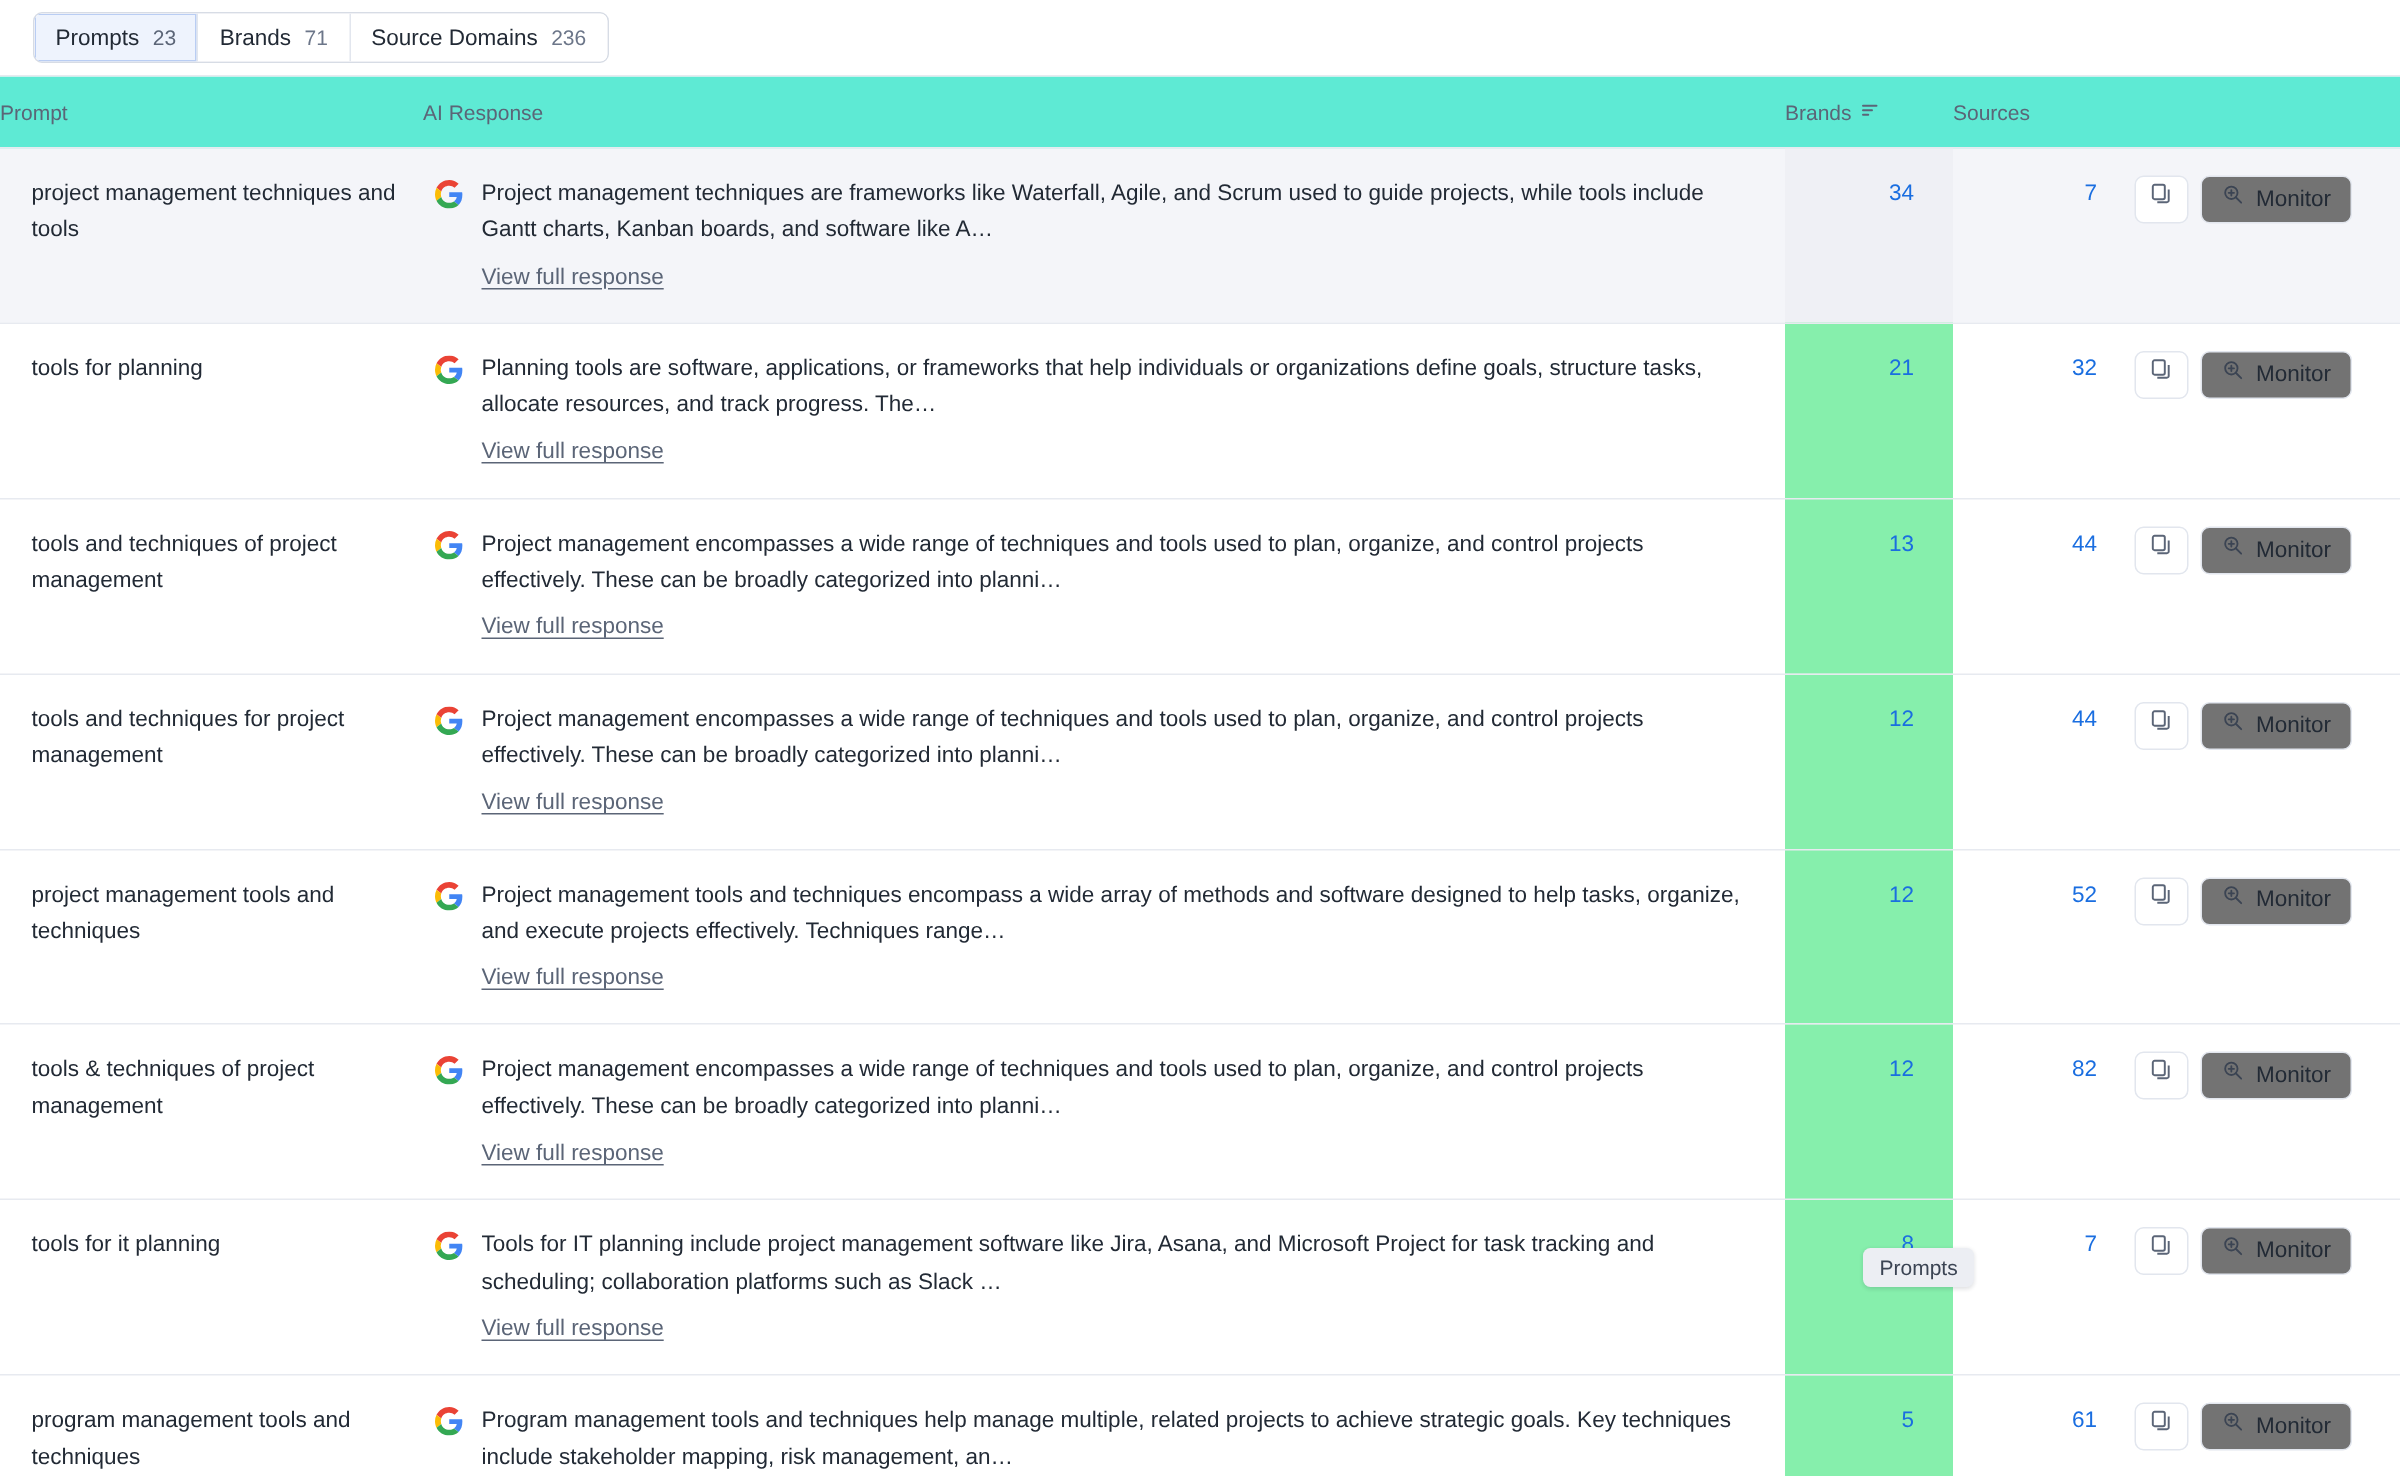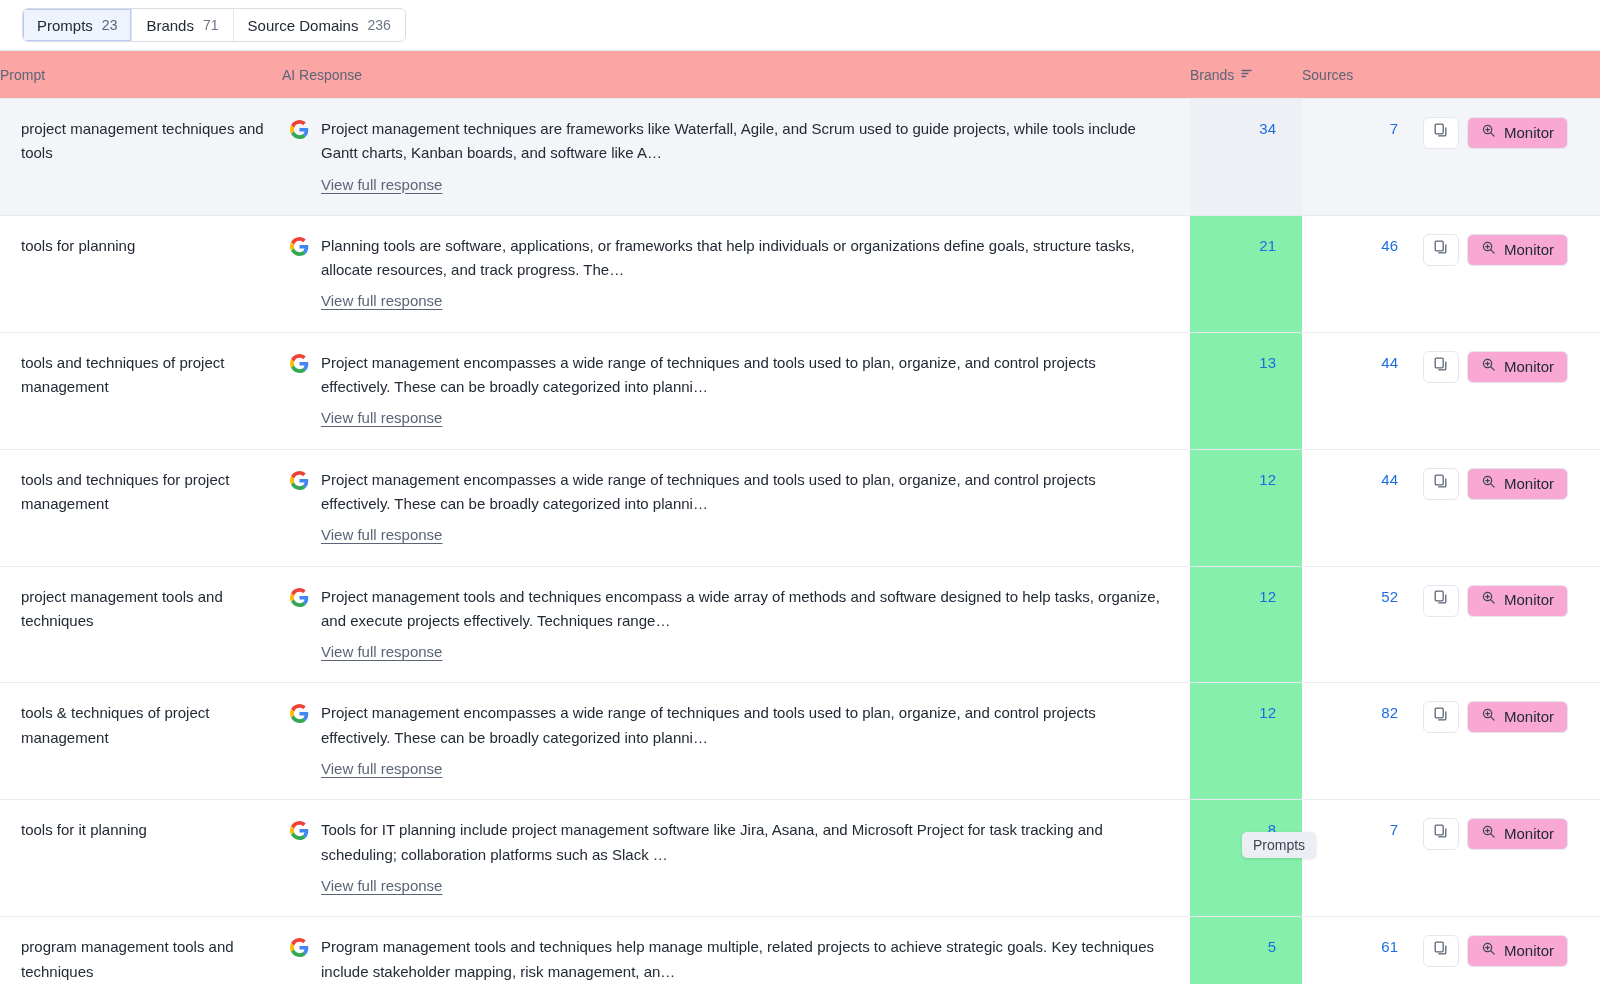--- a/index.html
+++ b/index.html
@@ -79,21 +79,21 @@
     table-layout: fixed;
   }
   .grid thead th {
     font-weight: normal;
     font-size: 14px;
     color: #5b6577;
     text-align: left;
     padding: 13px 0 13px 0;
     border-top: 1px solid #e7eaf0;
     border-bottom: 1px solid #e7eaf0;
-    background: #fca5a5;
+    background: #5eead4;
     vertical-align: middle;
     height: 48px;
   }
   th.col-prompt   { width: 282px; padding-left: 21px; }
   th.col-resp     { width: 908px; padding-left: 8px; }
   th.col-brands   { width: 112px; background: #f2f3f7; padding-left: 24px; }
   th.col-sources  { width: 120px; padding-left: 22px; }
   th.col-actions  { width: 178px; }
 
   .sort-head { display: inline-flex; align-items: center; gap: 6px; }
@@ -158,21 +158,21 @@
     background: #fff;
     display: flex; align-items: center; justify-content: center;
     cursor: pointer;
   }
   .monitor-btn {
     display: flex; align-items: center; gap: 8px;
     height: 32px;
     padding: 0 13px;
     border: 1px solid #e2e6ee;
     border-radius: 6px;
-    background: #f9a8d4;
+    background: #737373;
     font-size: 15px;
     color: #222a35;
     cursor: pointer;
     white-space: nowrap;
   }
 
   
   .tooltip {
     position: absolute;
     left: 1242px;
@@ -279,21 +279,21 @@
               <span class="g-logo"><svg width="19" height="19" viewBox="0 0 48 48">
                   <path fill="#EA4335" d="M24 9.5c3.5 0 6.6 1.2 9 3.5l6.8-6.8C35.6 2.4 30.2 0 24 0 14.6 0 6.5 5.4 2.6 13.2l7.9 6.1C12.4 13.1 17.7 9.5 24 9.5z"></path>
                   <path fill="#4285F4" d="M46.1 24.6c0-1.6-.1-2.8-.4-4.1H24v8.3h12.6c-.3 2.1-1.6 5.2-4.6 7.3l7.7 6c4.5-4.2 6.4-10.2 6.4-17.5z"></path>
                   <path fill="#FBBC05" d="M10.5 28.7a14.5 14.5 0 0 1 0-9.4l-7.9-6.1A24 24 0 0 0 0 24c0 3.9.9 7.5 2.6 10.8l7.9-6.1z"></path>
                   <path fill="#34A853" d="M24 48c6.5 0 11.9-2.1 15.7-5.8l-7.7-6c-2.1 1.4-4.8 2.3-8 2.3-6.3 0-11.6-3.6-13.5-9.8l-7.9 6.1C6.5 42.6 14.6 48 24 48z"></path>
                 </svg></span>
               <div><div class="resp-text">Planning tools are software, applications, or frameworks that help individuals or organizations define goals, structure tasks, allocate resources, and track progress. The…</div><span class="view-full">View full response</span></div>
             </div>
           </td>
           <td class="brands-cell"><span class="num-link">21</span></td>
-          <td class="sources-cell"><span class="num-link">46</span></td>
+          <td class="sources-cell"><span class="num-link">32</span></td>
           <td class="actions-cell">
             <div class="actions">
               <div class="icon-btn">
                 <span><svg width="16" height="16" viewBox="0 0 16 16" fill="none" stroke="#5b6577" stroke-width="1.3" stroke-linejoin="round">
                     <rect x="2.2" y="2.2" width="8" height="9.6" rx="1.2"></rect>
                     <path d="M5.2 13.8h6.4a1.2 1.2 0 0 0 1.2-1.2V5.4"></path>
                   </svg></span>
               </div>
               <div class="monitor-btn">
                 <span><svg width="15" height="15" viewBox="0 0 16 16" fill="none" stroke="#3b4453" stroke-width="1.3" stroke-linecap="round">

